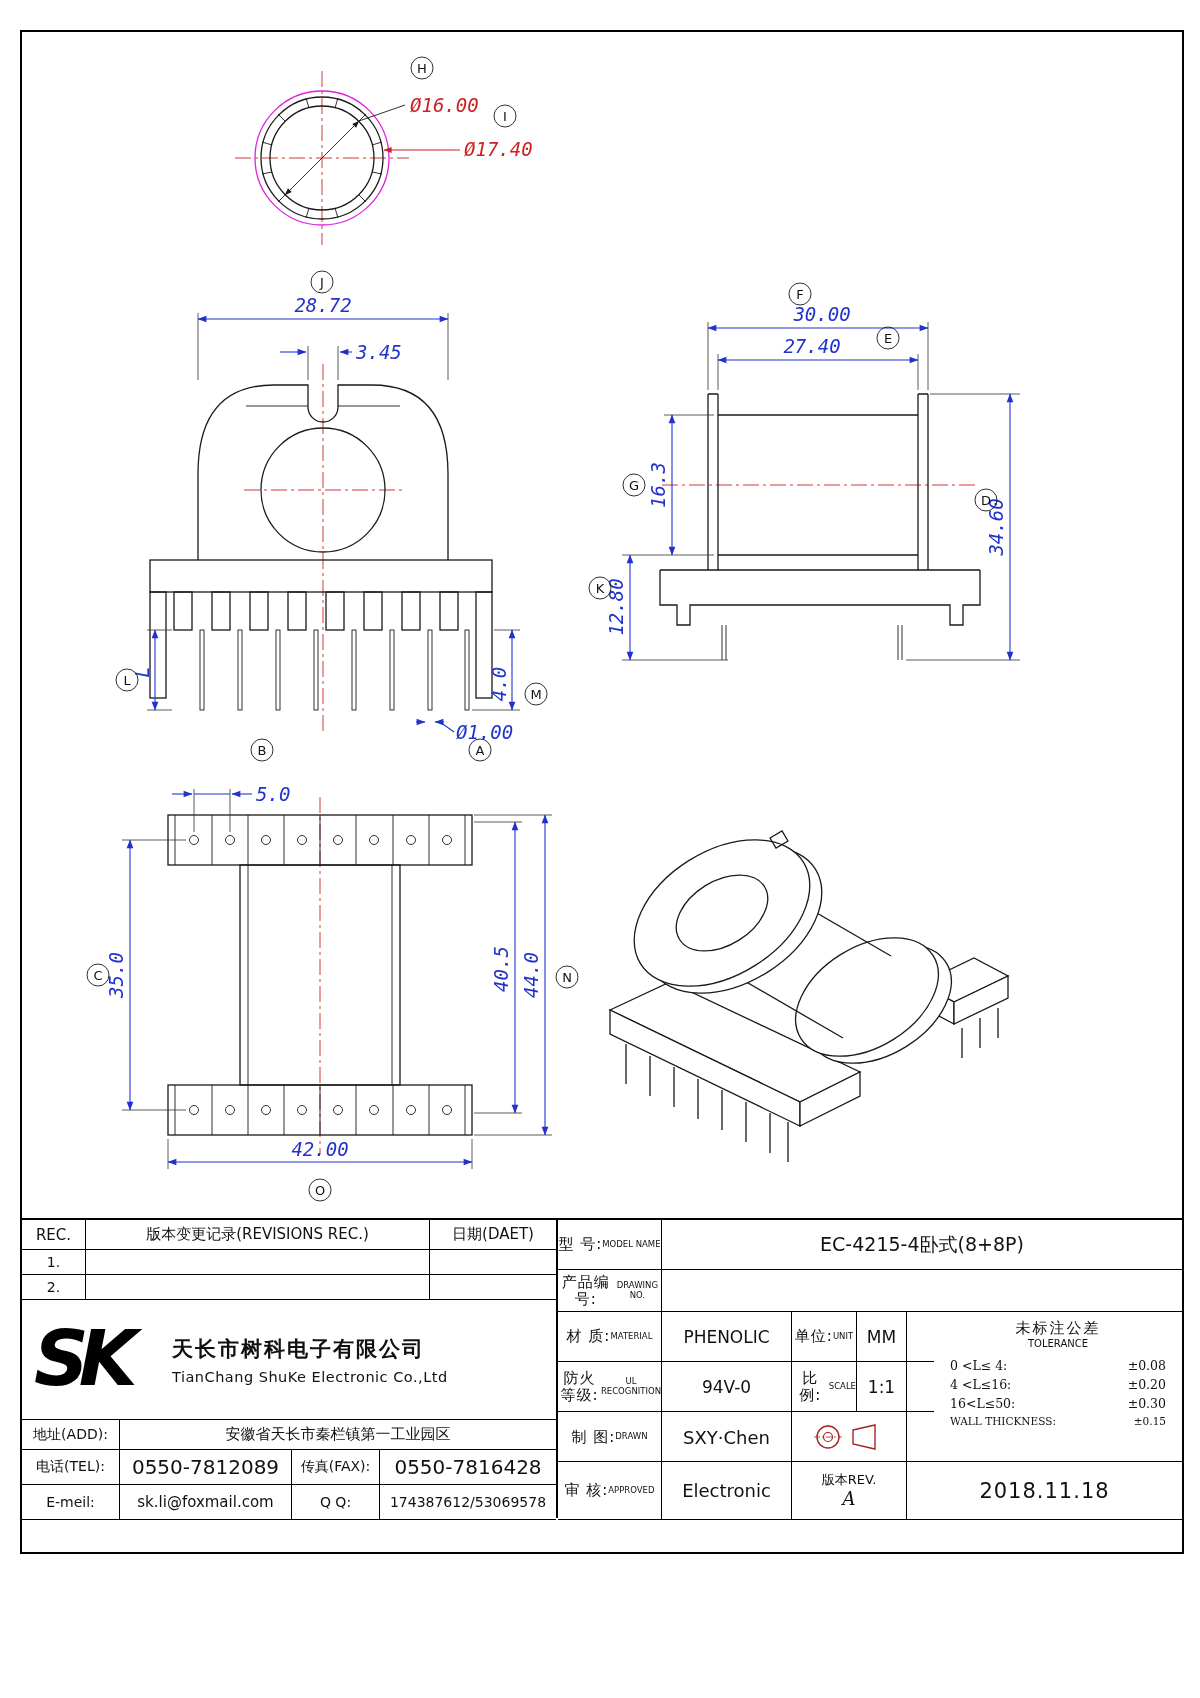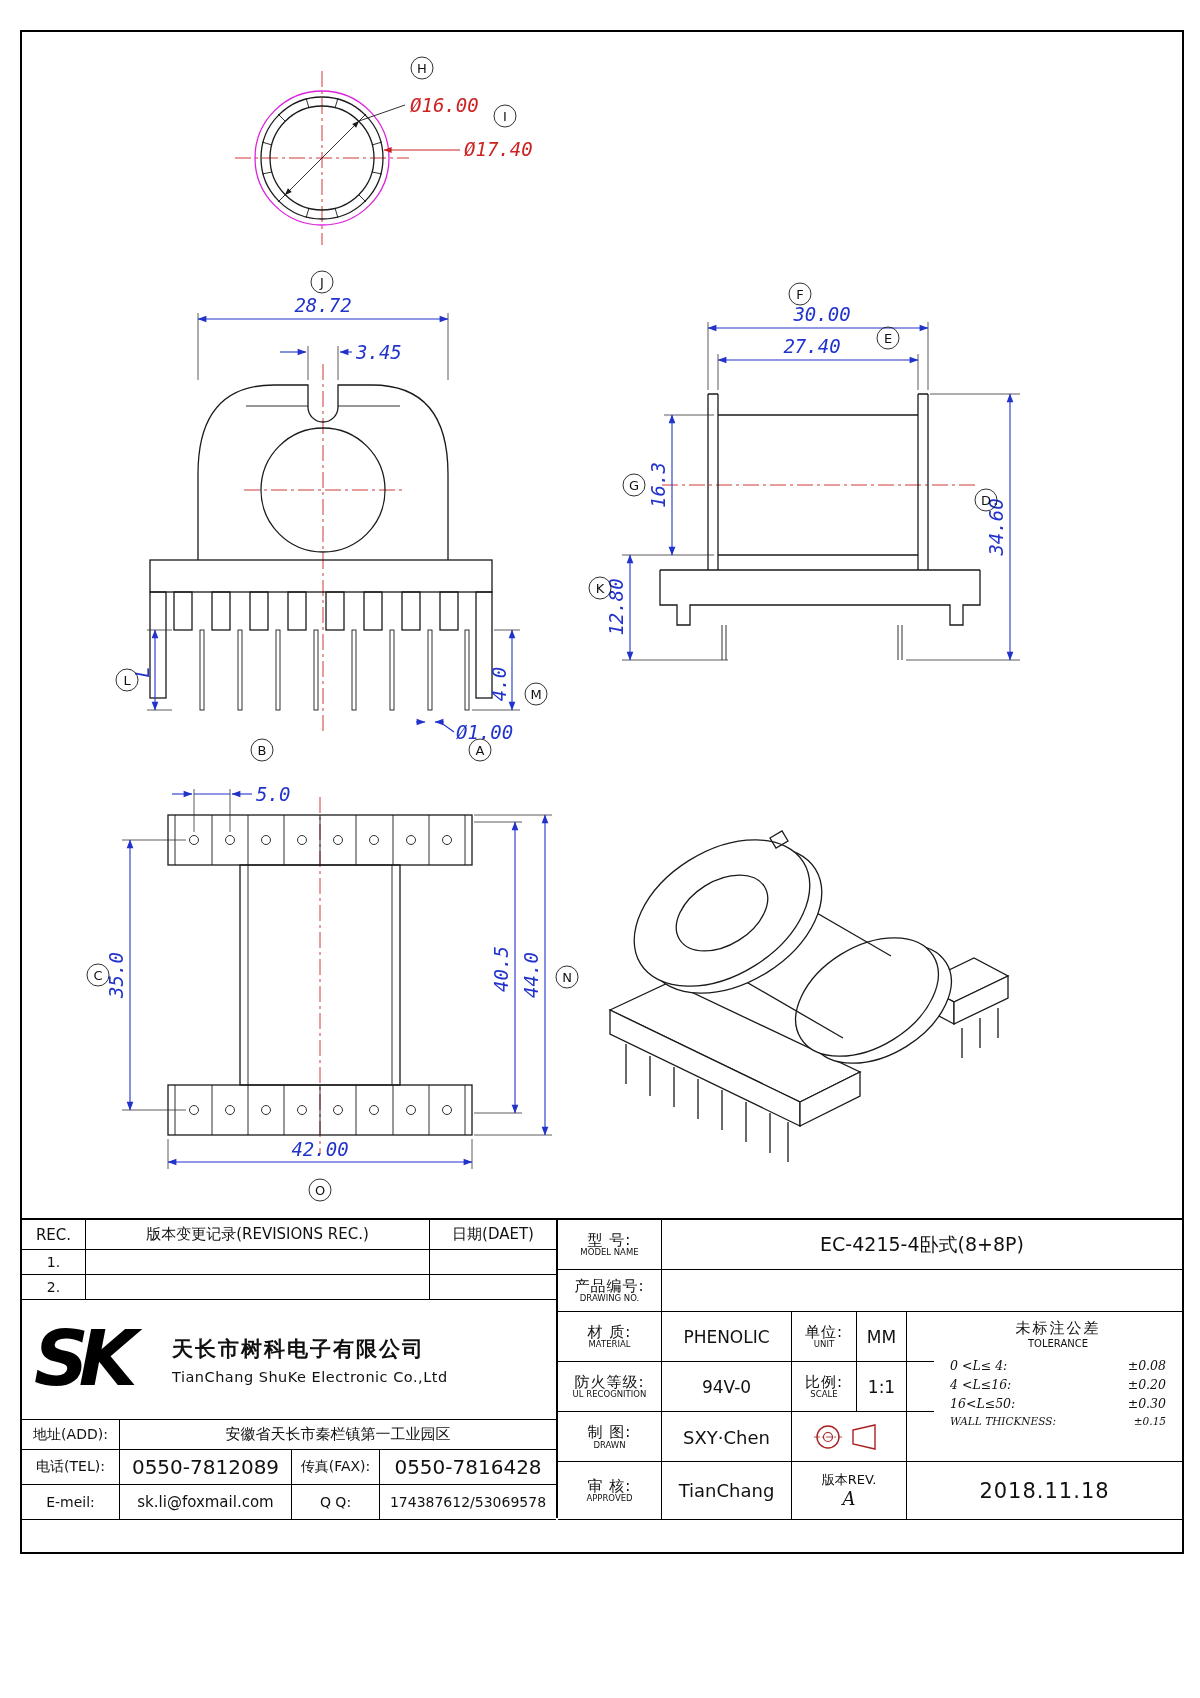--- a/index.html
+++ b/index.html
@@ -27,35 +27,35 @@
   .tb-right{flex:1;display:flex;flex-direction:column}
   .row{display:flex;border-bottom:1.5px solid #000;flex-shrink:0}
   .cell{border-right:1.5px solid #000;display:flex;align-items:center;justify-content:center;overflow:hidden;text-align:center}
   .cell.last{border-right:none}
   .h30{height:30px}.h25{height:25px}.h120{height:120px}.h35{height:35px}
   .h50{height:50px}.h42{height:42px}.h58{height:58px}
   .w64{width:64px}.w126{width:126px}.w98{width:98px}.w172{width:172px}.w88{width:88px}
   .w104{width:104px}.w130{width:130px}.w65{width:65px}.w50{width:50px}.w115{width:115px}
   .fx{flex:1}
   .f14{font-size:14px}.f15{font-size:15px}.f16{font-size:20px}.f17{font-size:17px}.f18{font-size:18px}.f19{font-size:19px}
-  .lblcell{flex-direction:column;line-height:1.1}
+  .lblcell{flex-direction:row;line-height:1.1}
   .lblcell .l1{font-size:15px;letter-spacing:1px}
   .lblcell .l2{font-size:8.5px;letter-spacing:0}
   .company{display:flex;align-items:center}
   .logo-area{width:150px;display:flex;align-items:flex-start;justify-content:center}
   .company-names{flex:1;display:flex;flex-direction:column;justify-content:center;gap:6px;padding-right:8px}
   .cn-name{font-size:21px;font-weight:bold;letter-spacing:2px}
   .en-name{font-size:14.5px;letter-spacing:0.5px}
   .midblock{display:flex;border-bottom:1.5px solid #000;height:150px;flex-shrink:0}
   .midleft{width:376px;display:flex;flex-direction:column;flex-shrink:0}
   .midleft .row:last-child{border-bottom:none}
   .tolblock{flex:1;display:flex;flex-direction:column;padding-top:7px}
   .tol-title{text-align:center;font-size:15px;letter-spacing:2px}
   .tol-sub{text-align:center;font-size:10px;margin-bottom:7px}
-  .tol-row{display:flex;justify-content:space-between;padding:2px 16px;font-size:12.5px;font-style:italic;font-family:"DejaVu Serif",serif}
+  .tol-row{display:flex;justify-content:space-between;padding:2px 16px;font-size:12.5px;font-family:"DejaVu Serif",serif}
   .tol-row.small{font-size:10.5px}
   .revcell{flex-direction:column;line-height:1.2}
   .rev-l{font-size:13px}
   .rev-v{font-size:18px;font-style:italic;font-family:"DejaVu Serif",serif}
   .datecell{font-size:21px;letter-spacing:1px}
   .logo-svg text{font-family:"DejaVu Sans",sans-serif}
 </style>
 </head>
 <body>
 
@@ -436,21 +436,21 @@
           <span>WALL THICKNESS:</span>
           <span>±0.15</span>
         </div>
       </div>
     </div>
     <div class="row h58">
       <div class="cell w104 lblcell">
         <div class="l1">审  核:</div>
         <div class="l2">APPROVED</div>
       </div>
-      <div class="cell w130 f18">TianChang</div>
+      <div class="cell w130 f18">Electronic</div>
       <div class="cell w115 revcell">
         <div class="rev-l">版本REV.</div>
         <div class="rev-v">A</div>
       </div>
       <div class="cell fx datecell last">2018.11.18</div>
     </div>
   </div>
 </div>
 
 </div>

